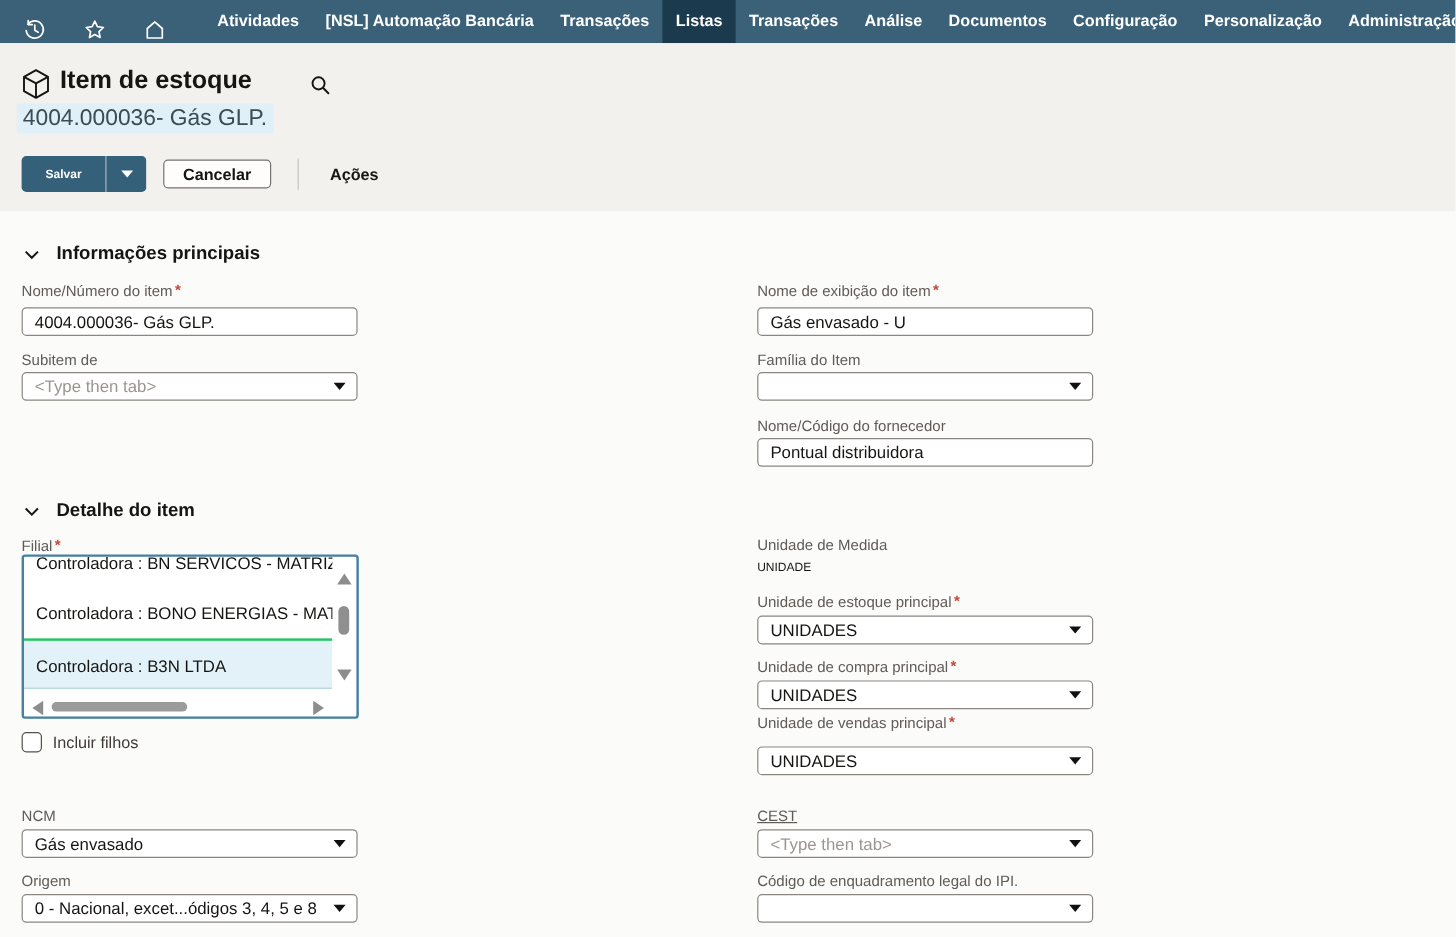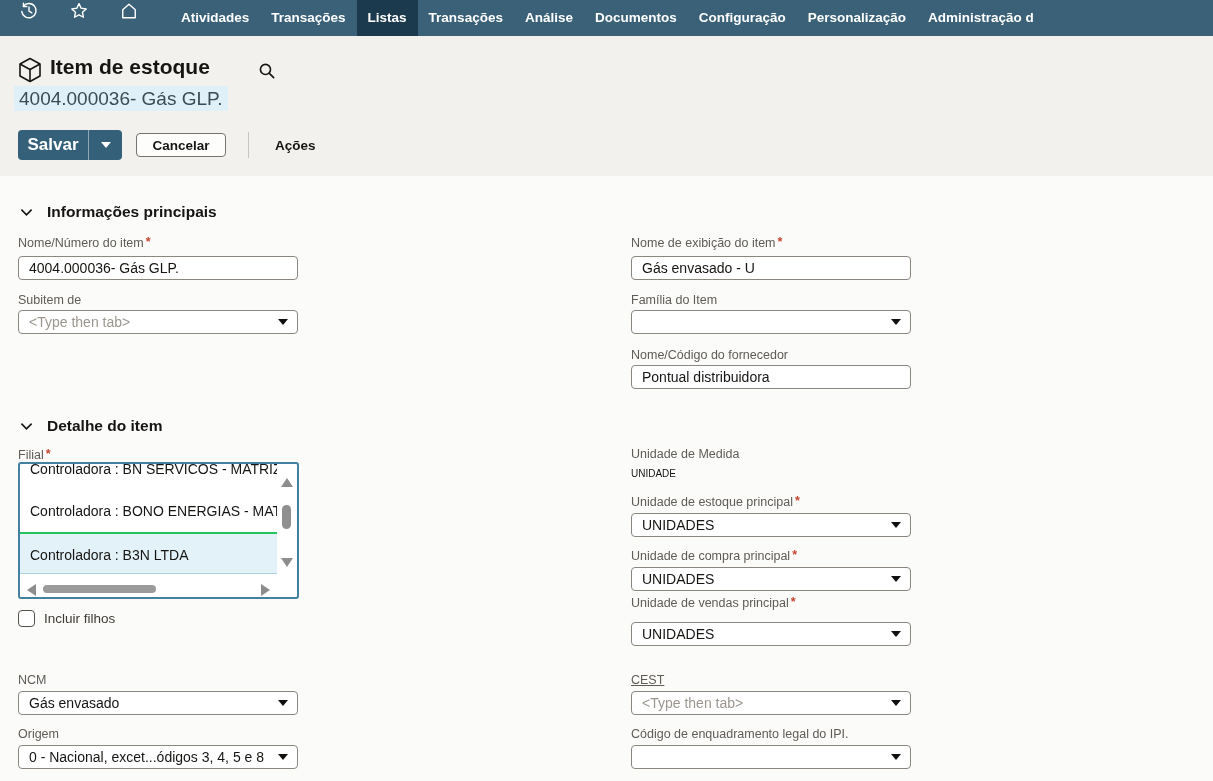--- a/index.html
+++ b/index.html
@@ -1,41 +1,41 @@
 <!DOCTYPE html>
 <html><head>
 <meta charset="utf-8">
 <style>
   * { margin:0; padding:0; box-sizing:border-box; }
   html,body { width:1213px; height:781px; }
   body { font-family:"Liberation Sans","DejaVu Sans",sans-serif; position:relative; background:#fbfbf9; overflow:hidden; }
 
   
   .topnav { position:absolute; left:0; top:0; width:1213px; height:36px; background:#3a6178;
-            display:flex; align-items:flex-start; overflow:hidden; }
+            display:flex; align-items:flex-end; overflow:hidden; }
   .nav-icn { flex:0 0 auto; width:22px; height:22px; display:flex; align-items:center; justify-content:center; cursor:pointer; }
   .nav-icn svg { width:20px; height:20px; }
   .icn-history { margin-left:18px; }
   .icn-star { margin-left:28px; }
   .icn-home { margin-left:28px; }
   .nav-items { display:flex; margin-left:30px; height:36px; }
   .nav-item { flex:0 0 auto; padding:0 11px; line-height:36px; color:#ffffff; font-size:13.5px;
               font-weight:600; white-space:nowrap; cursor:pointer; }
   .nav-item.active { background:#1c3a4d; }
 
   
   .page-header { position:absolute; left:0; top:36px; width:1213px; height:140px; background:#f2f1ee; }
   .title-icn { position:absolute; left:18px; top:21px; width:24px; height:26px; }
   .page-title { position:absolute; left:50px; top:19px; font-size:21px; font-weight:700; color:#161513; }
   .search-icn { position:absolute; left:258px; top:26px; width:18px; height:18px; cursor:pointer; }
   .record-name { position:absolute; left:14px; top:52px; font-size:19px; color:#3c4b54; }
   .record-name span { background:#e0f0f8; padding:2px 5px; }
   .btn-row { position:absolute; left:18px; top:94px; height:30px; display:flex; align-items:center; }
   .btn-save { width:70px; height:30px; background:#35607a; color:#fff; border:none; border-radius:4px 0 0 4px;
-              font-family:inherit; font-size:17px; font-weight:700; cursor:pointer; }
+              font-family:inherit; font-size:10px; font-weight:700; cursor:pointer; }
   .btn-save-caret { width:34px; height:30px; background:#35607a; border:none; border-left:1px solid rgba(255,255,255,.45);
               border-radius:0 4px 4px 0; cursor:pointer; display:flex; align-items:center; justify-content:center; }
   .caret-down-white { width:0; height:0; border-left:5px solid transparent; border-right:5px solid transparent; border-top:6px solid #ffffff; }
   .btn-cancel { margin-left:14px; width:90px; height:24px; background:#fdfdfc; color:#161513; border:1px solid #77736e;
               border-radius:4px; font-family:inherit; font-size:13.5px; font-weight:600; cursor:pointer; }
   .btn-divider { margin-left:22px; width:1px; height:26px; background:#c7c5c1; }
   .btn-actions { margin-left:26px; font-size:13.5px; font-weight:700; color:#161513; cursor:pointer; }
 
   
   .form-area { position:absolute; left:0; top:176px; width:1213px; height:605px; background:#fbfbf9; }
@@ -89,20 +89,21 @@
       <path d="M12 3.2l2.6 5.5 6 .8-4.4 4.1 1.1 5.9-5.3-2.9-5.3 2.9 1.1-5.9L3.4 9.5l6-.8z"></path>
     </svg>
   </span>
   <span class="nav-icn icn-home">
     <svg viewBox="0 0 24 24" fill="none" stroke="#ffffff" stroke-width="1.7" stroke-linejoin="round">
       <path d="M4.5 10.5 L12 3.8 L19.5 10.5 V20 H4.5 Z"></path>
     </svg>
   </span>
   <div class="nav-items">
     <span class="nav-item">Atividades</span>
+    <span class="nav-item">[NSL] Automação Bancária</span>
     <span class="nav-item">Transações</span>
     <span class="nav-item active">Listas</span>
     <span class="nav-item">Transações</span>
     <span class="nav-item">Análise</span>
     <span class="nav-item">Documentos</span>
     <span class="nav-item">Configuração</span>
     <span class="nav-item">Personalização</span>
     <span class="nav-item">Administração d</span>
   </div>
 </div>

